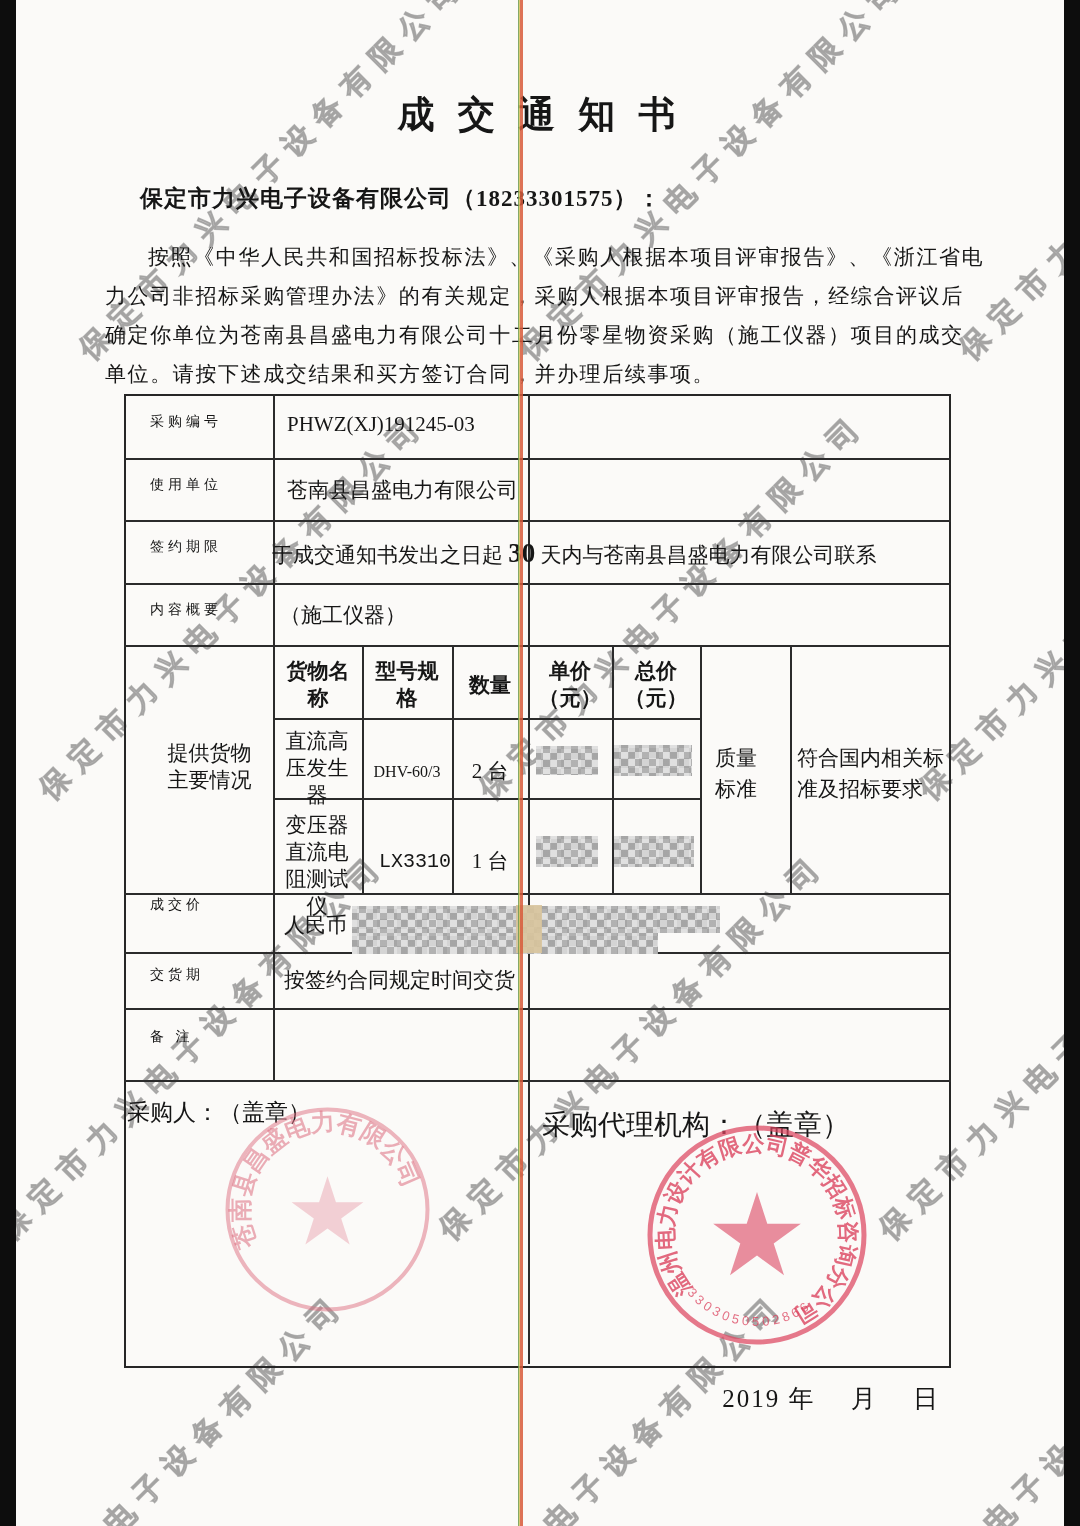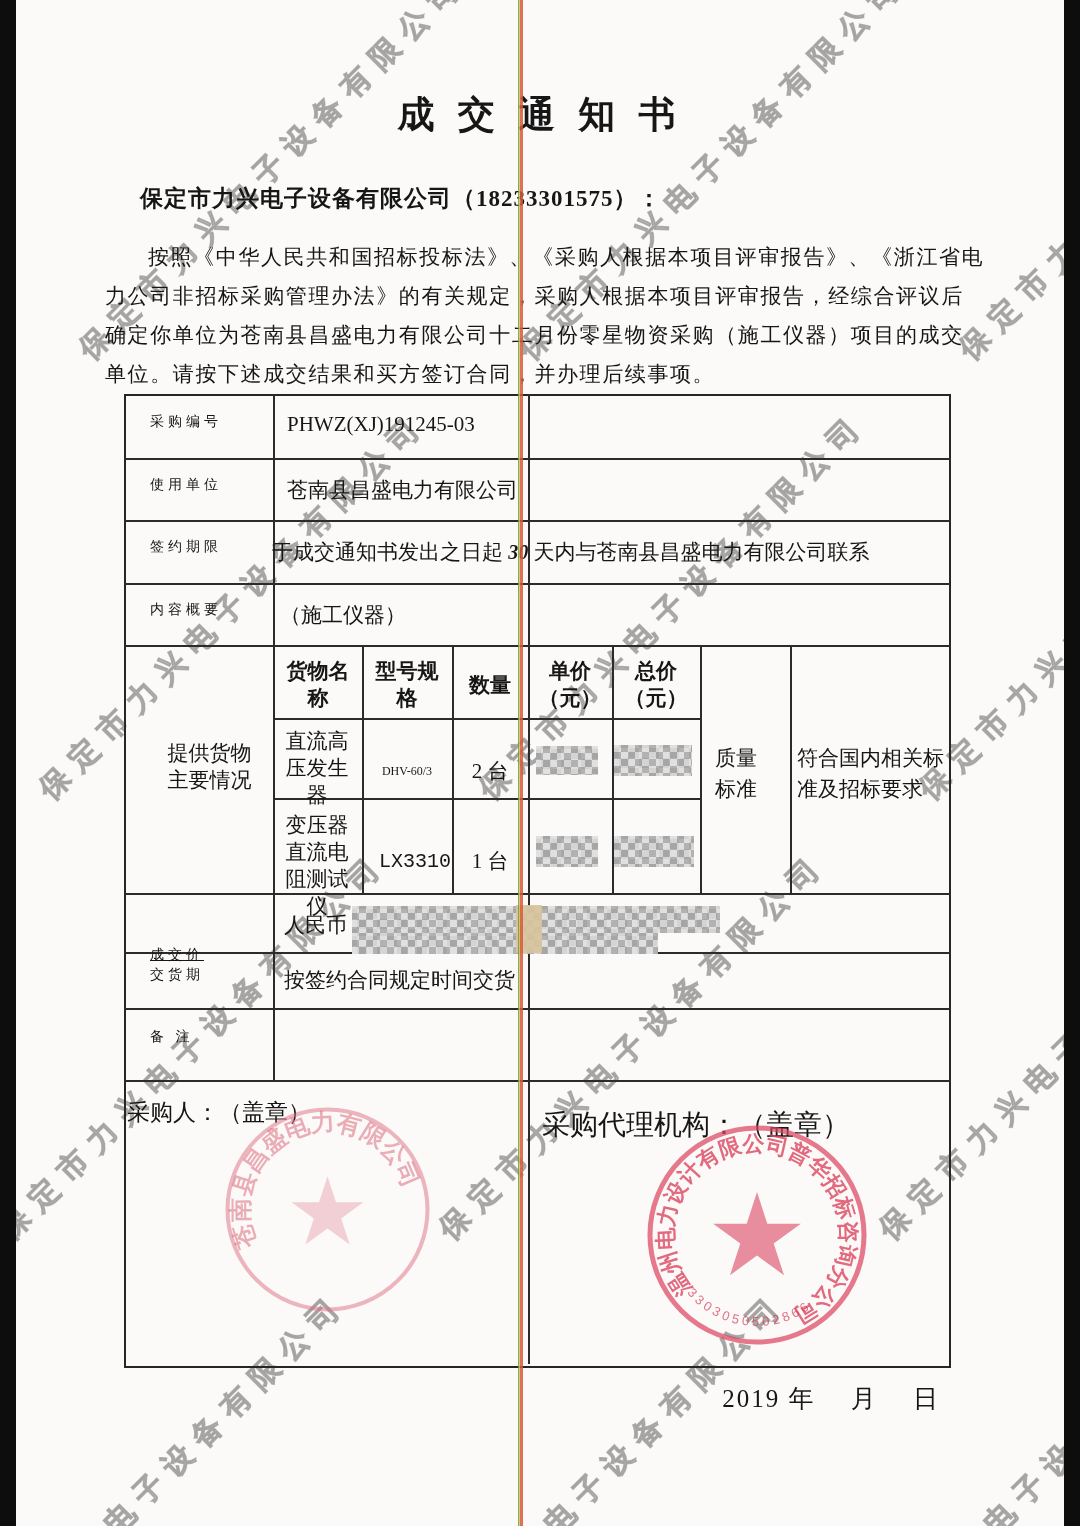--- a/index.html
+++ b/index.html
@@ -28,21 +28,21 @@
   .vline{position:absolute;width:2px;background:#2b2b2b;z-index:2;}
   .tbox{position:absolute;left:124px;top:394px;width:823px;height:970px;border:2px solid #262626;z-index:2;}
   
   .mosaic{position:absolute;z-index:5;filter:blur(.4px);
     background:
       repeating-conic-gradient(rgba(138,138,138,.55) 0% 25%, rgba(222,222,222,.55) 0% 50%) 0 0/14px 14px,
       repeating-conic-gradient(#c7c7c7 0% 25%, #e3e3e3 0% 50%) 5px 3px/20px 20px;}
   .tanpatch{position:absolute;z-index:6;background:#d8c49c;opacity:.9;}
   .stamp{position:absolute;z-index:20;}
   .datefoot{font-size:25px;letter-spacing:2px;z-index:3;}
-  .b30{font-weight:700;font-size:20px;font-style:italic;}
+  .b30{font-weight:700;font-size:27px;}
 </style>
 </head>
 <body>
 
 <div class="page">
 
   <div class="wm" style="left:70px;top:340px;">保定市力兴电子设备有限公司</div>
   <div class="wm" style="left:510px;top:340px;">保定市力兴电子设备有限公司</div>
   <div class="wm" style="left:950px;top:340px;">保定市力兴电子设备有限公司</div>
   <div class="wm" style="left:30px;top:780px;">保定市力兴电子设备有限公司</div>
@@ -98,36 +98,36 @@
 
   <div class="abs val cellc" style="left:124px;top:740px;width:171px;"><span>提供货物</span><br><span>主要情况</span></div>
 
   <div class="abs val cellc" style="left:283px;top:658px;width:70px;font-weight:600;">货物名称</div>
   <div class="abs val cellc" style="left:372px;top:658px;width:70px;font-weight:600;">型号规格</div>
   <div class="abs val cellc" style="left:452px;top:672px;width:76px;font-weight:600;">数量</div>
   <div class="abs val cellc" style="left:538px;top:658px;width:64px;font-weight:600;">单价（元）</div>
   <div class="abs val cellc" style="left:624px;top:658px;width:64px;font-weight:600;">总价（元）</div>
 
   <div class="abs val cellc" style="left:284px;top:728px;width:66px;">直流高压发生器</div>
-  <div class="abs val cellc nowrap" style="left:362px;top:758px;width:90px;font-size:12px;">DHV-60/3</div>
+  <div class="abs val cellc nowrap" style="left:362px;top:758px;width:90px;font-size:16px;">DHV-60/3</div>
   <div class="abs val cellc nowrap" style="left:452px;top:758px;width:76px;">2 台</div>
 
   <div class="abs val cellc" style="left:284px;top:812px;width:66px;">变压器直流电阻测试仪</div>
   <div class="abs val cellc nowrap" style="left:362px;top:848px;width:106px;font-size:20px;font-family:Liberation Mono, monospace;">LX3310</div>
   <div class="abs val cellc nowrap" style="left:452px;top:848px;width:76px;">1 台</div>
 
   <div class="abs val cellc" style="left:715px;top:743px;width:60px;text-align:left;line-height:31px;">质量标准</div>
   <div class="abs val" style="left:797px;top:743px;width:152px;line-height:31px;">符合国内相关标准及招标要求</div>
 
   <div class="mosaic" style="left:536px;top:746px;width:62px;height:29px;"></div>
   <div class="mosaic" style="left:614px;top:745px;width:78px;height:31px;"></div>
   <div class="mosaic" style="left:536px;top:836px;width:62px;height:31px;"></div>
   <div class="mosaic" style="left:614px;top:836px;width:80px;height:31px;"></div>
 
-  <div class="abs lbl" style="left:150px;top:946px;text-decoration:underline;">成交价</div>
+  <div class="abs lbl" style="left:150px;top:896px;">成交价</div>
   <div class="abs val nowrap" style="left:284px;top:911px;">人民币：</div>
   <div class="mosaic" style="left:352px;top:906px;width:368px;height:27px;"></div>
   <div class="mosaic" style="left:352px;top:933px;width:306px;height:21px;"></div>
   <div class="tanpatch" style="left:516px;top:905px;width:26px;height:48px;"></div>
 
   <div class="abs lbl" style="left:150px;top:966px;">交货期</div>
   <div class="abs val nowrap" style="left:284px;top:966px;">按签约合同规定时间交货</div>
 
   <div class="abs lbl" style="left:150px;top:1028px;">备 注</div>
 

